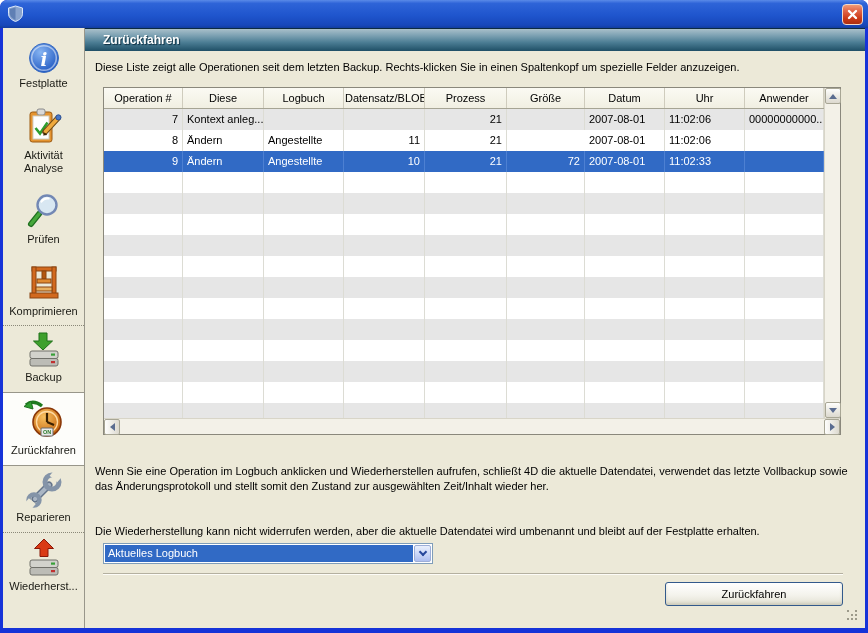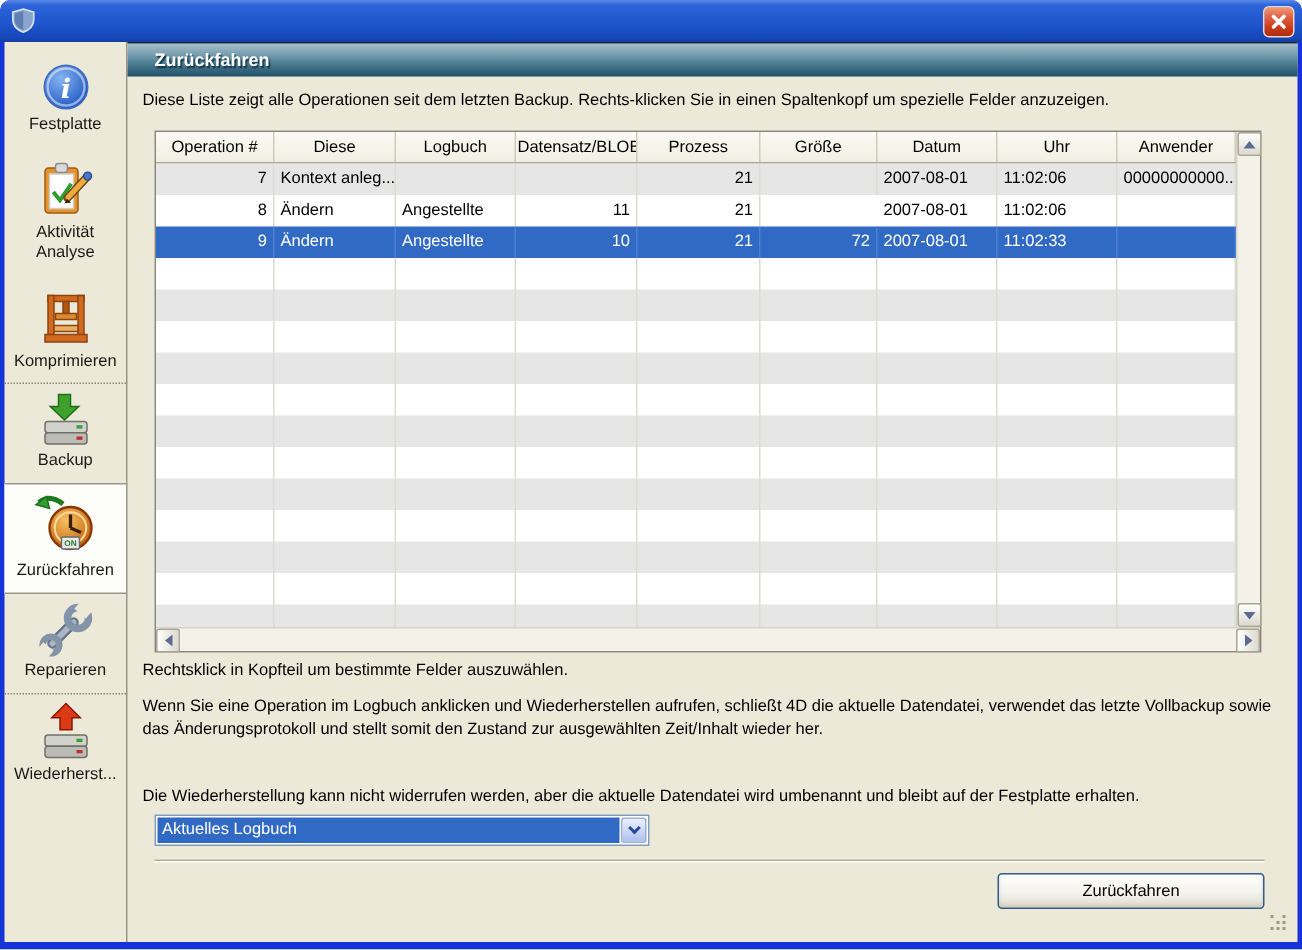--- a/index.html
+++ b/index.html
@@ -158,20 +158,31 @@
             <path d="M11.5 22 l4.5 5.5 l7.5 -11" stroke="#2e9e2e" stroke-width="2.6" fill="none"></path>
             <path d="M21 26 L34 12" stroke="#6f4a14" stroke-width="5.6" stroke-linecap="round"></path>
             <path d="M21.5 25.5 L34 12" stroke="#efa93c" stroke-width="3.6" stroke-linecap="round"></path>
             <path d="M19 29.5 l1.6-3 2.8 2.6z" fill="#3a2408"></path>
             <circle cx="34.4" cy="11.4" r="2.6" fill="#4878c8" stroke="#2c4f92"></circle>
           </svg>
         </span>
         <span class="nav-label">Aktivität Analyse</span>
       </div>
 
+      <div class="nav-item ni-3">
+        <span class="icon">
+          <svg width="38" height="40" viewBox="0 0 38 40">
+            <line x1="14" y1="22" x2="6" y2="32" stroke="#1f6f1f" stroke-width="6" stroke-linecap="round"></line>
+            <line x1="14" y1="22" x2="6" y2="32" stroke="#46a83c" stroke-width="3.4" stroke-linecap="round"></line>
+            <circle cx="22" cy="13" r="9.5" fill="#d8e7f2" stroke="#7388b4" stroke-width="2.4"></circle>
+            <path d="M16.5 9.5 a7 7 0 0 1 7-3" stroke="#ffffff" stroke-width="2.2" fill="none" stroke-linecap="round"></path>
+          </svg>
+        </span>
+        <span class="nav-label">Prüfen</span>
+      </div>
 
       <div class="nav-item ni-5">
         <span class="icon">
           <svg width="38" height="42" viewBox="0 0 38 42">
             <rect x="7" y="5" width="24" height="4" fill="#d2691e" stroke="#8a4510"></rect>
             <rect x="7" y="5" width="4" height="28" fill="#d2691e" stroke="#8a4510"></rect>
             <rect x="27" y="5" width="4" height="28" fill="#d2691e" stroke="#8a4510"></rect>
             <rect x="17" y="9" width="4" height="8" fill="#b3560f" stroke="#8a4510"></rect>
             <rect x="12" y="17" width="14" height="4" fill="#e08a30" stroke="#8a4510"></rect>
             <rect x="11" y="25" width="16" height="4" fill="#e8b060" stroke="#8a4510"></rect>
@@ -446,21 +457,20 @@
         <div class="hscroll">
           <span class="sb-btn">
               <span class="tri-left"></span>
             </span>
           <span class="sb-btn">
               <span class="tri-right"></span>
             </span>
         </div>
       </div>
 
-      <div class="hint">Rechtsklick in Kopfteil um bestimmte Felder auszuwählen.</div>
       <div class="para1">Wenn Sie eine Operation im Logbuch anklicken und Wiederherstellen aufrufen, schließt 4D die aktuelle Datendatei, verwendet das letzte Vollbackup sowie das Änderungsprotokoll und stellt somit den Zustand zur ausgewählten Zeit/Inhalt wieder her.</div>
       <div class="para2">Die Wiederherstellung kann nicht widerrufen werden, aber die aktuelle Datendatei wird umbenannt und bleibt auf der Festplatte erhalten.</div>
 
       <div class="combo">
         <div class="combo-value">Aktuelles Logbuch</div>
         <div class="combo-btn">
           <span class="chev"></span>
         </div>
       </div>
 

